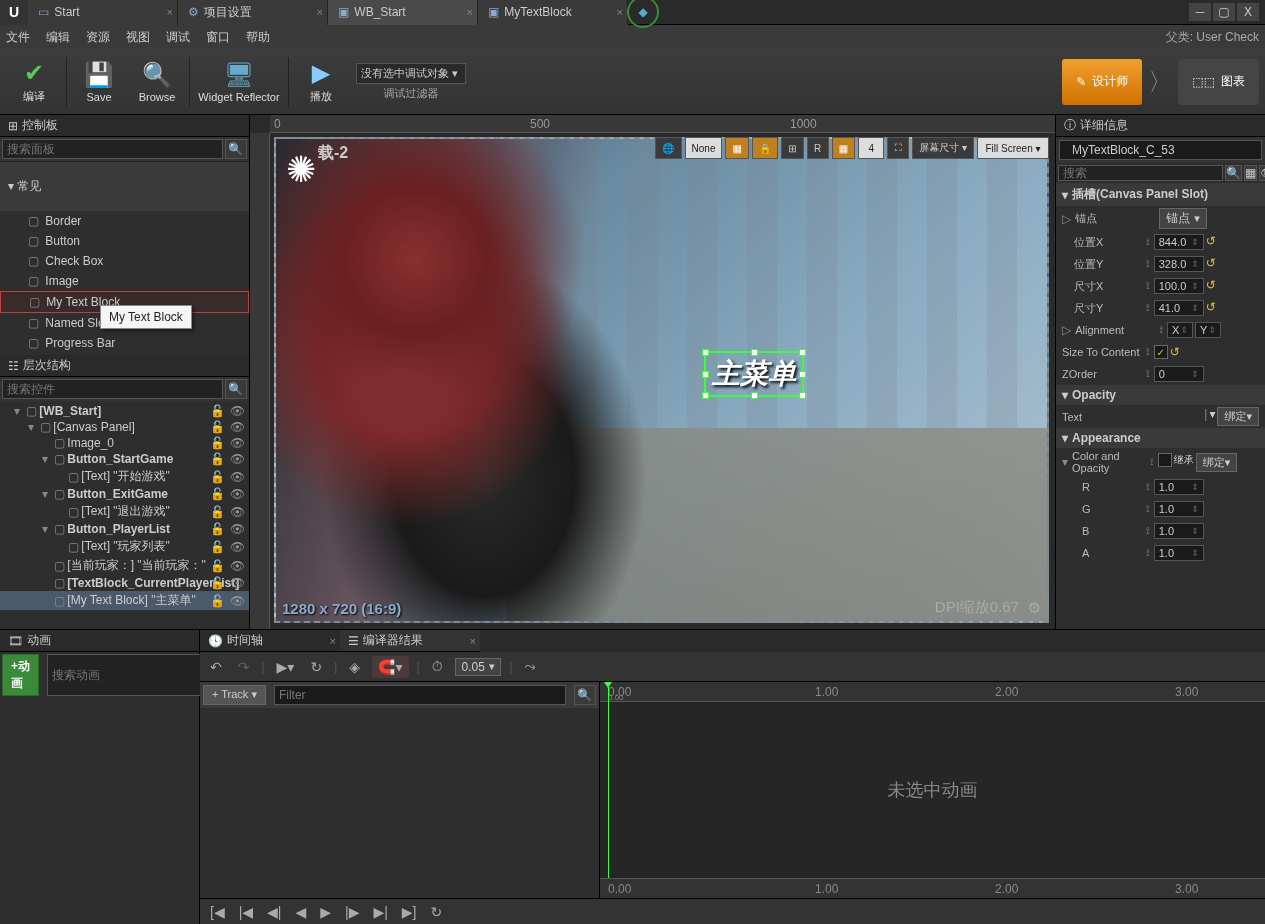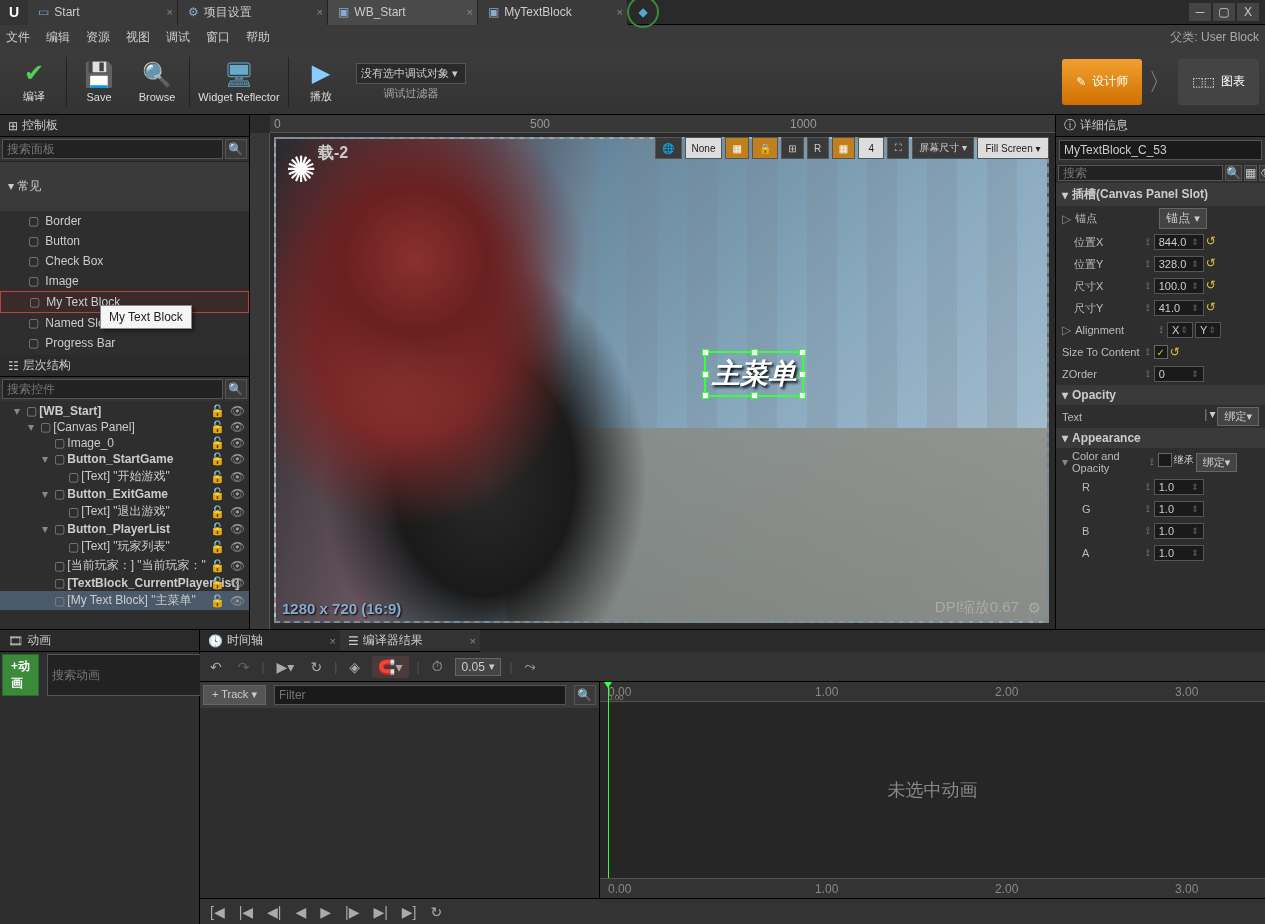--- a/index.html
+++ b/index.html
@@ -71,21 +71,21 @@
 .sun { position:absolute; left:10px; top:10px; width:40px; height:40px; }
 .sun::before { content:"✺"; font-size:36px; color:#fff; position:absolute; }
 .label-box { position:absolute; left:428px; top:212px; border:2px solid #3aff3a; padding:2px 6px; }
 .label-box span { color:#fff; font-size:28px; font-weight:bold; font-style:italic; text-shadow:2px 2px 3px #000; }
 .handle { position:absolute; width:7px; height:7px; background:#fff; border:1px solid #3aff3a; }
 .res-label { position:absolute; left:6px; bottom:4px; color:#8aaacc; font-size:15px; font-weight:bold; text-shadow:1px 1px 2px #000; }
 .dpi-label { position:absolute; right:28px; bottom:4px; color:#aaa; font-size:15px; }
 .dpi-gear { position:absolute; right:6px; bottom:4px; color:#aaa; font-size:15px; }
 .right-col { width:210px; background:#2e2e2e; border-left:1px solid #000; display:flex; flex-direction:column; }
 .det-name { padding:3px; background:#333; }
-.det-name input { width:100%; background:#1a1a1a; border:1px solid #555; color:#ccc; padding:2px 4px; }
+.det-name input { width:100%; background:#1a1a1a; border:1px solid #555; color:#ccc; padding:2px 12px; }
 .det-search { display:flex; padding:2px; gap:2px; }
 .det-body { flex:1; overflow:auto; }
 .det-cat { background:#3a3a3a; padding:3px 6px; font-weight:bold; display:flex; align-items:center; gap:4px; }
 .det-row { display:flex; align-items:center; padding:2px 6px; gap:4px; min-height:22px; }
 .det-row .k { flex:0 0 80px; font-size:11px; color:#bbb; }
 .det-row .pin { color:#888; font-size:10px; }
 .det-val { flex:1; display:flex; gap:2px; }
 .num-input { background:#1a1a1a; border:1px solid #555; color:#ccc; padding:1px 4px; width:50px; font-size:11px; display:flex; align-items:center; justify-content:space-between; }
 .num-input::after { content:"⇕"; color:#666; font-size:9px; }
 .dd-btn { background:#444; border:1px solid #666; padding:1px 6px; font-size:11px; color:#ccc; display:flex; align-items:center; gap:4px; }
@@ -148,21 +148,21 @@
 </div>
 
 <div class="menubar" id="menubar">
   <span>文件</span>
     <span>编辑</span>
     <span>资源</span>
     <span>视图</span>
     <span>调试</span>
     <span>窗口</span>
     <span>帮助</span>
-    <span class="right">父类: User Block</span>
+    <span class="right">父类: User Check</span>
 </div>
 
 <div class="toolbar">
   <div class="tool-btn">
     <span class="icon" style="color:#5c5">✔</span>
     <span class="lbl">编译</span>
   </div>
   <div class="tool-sep"></div>
   <div class="tool-btn">
     <span class="icon" style="color:#48c">💾</span>

